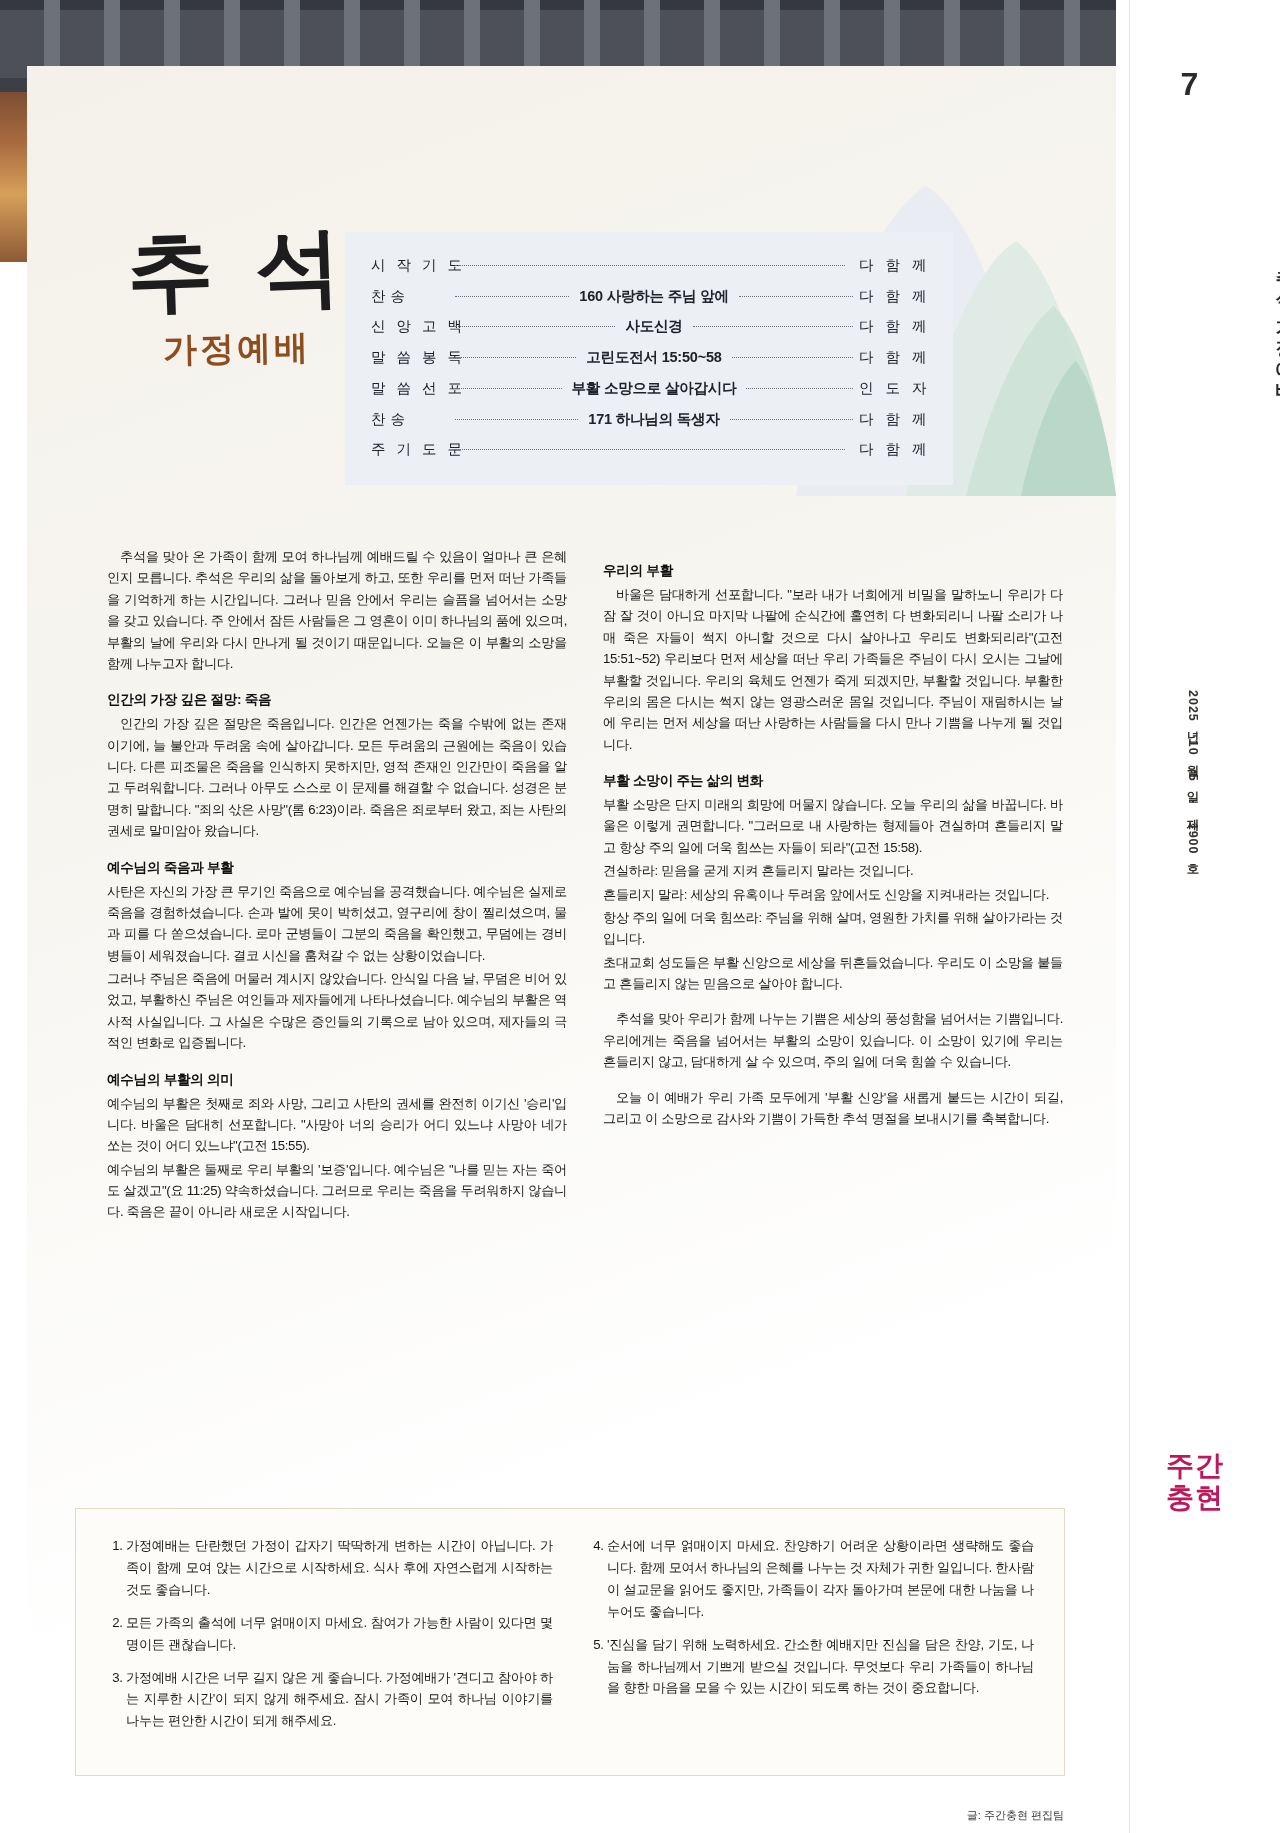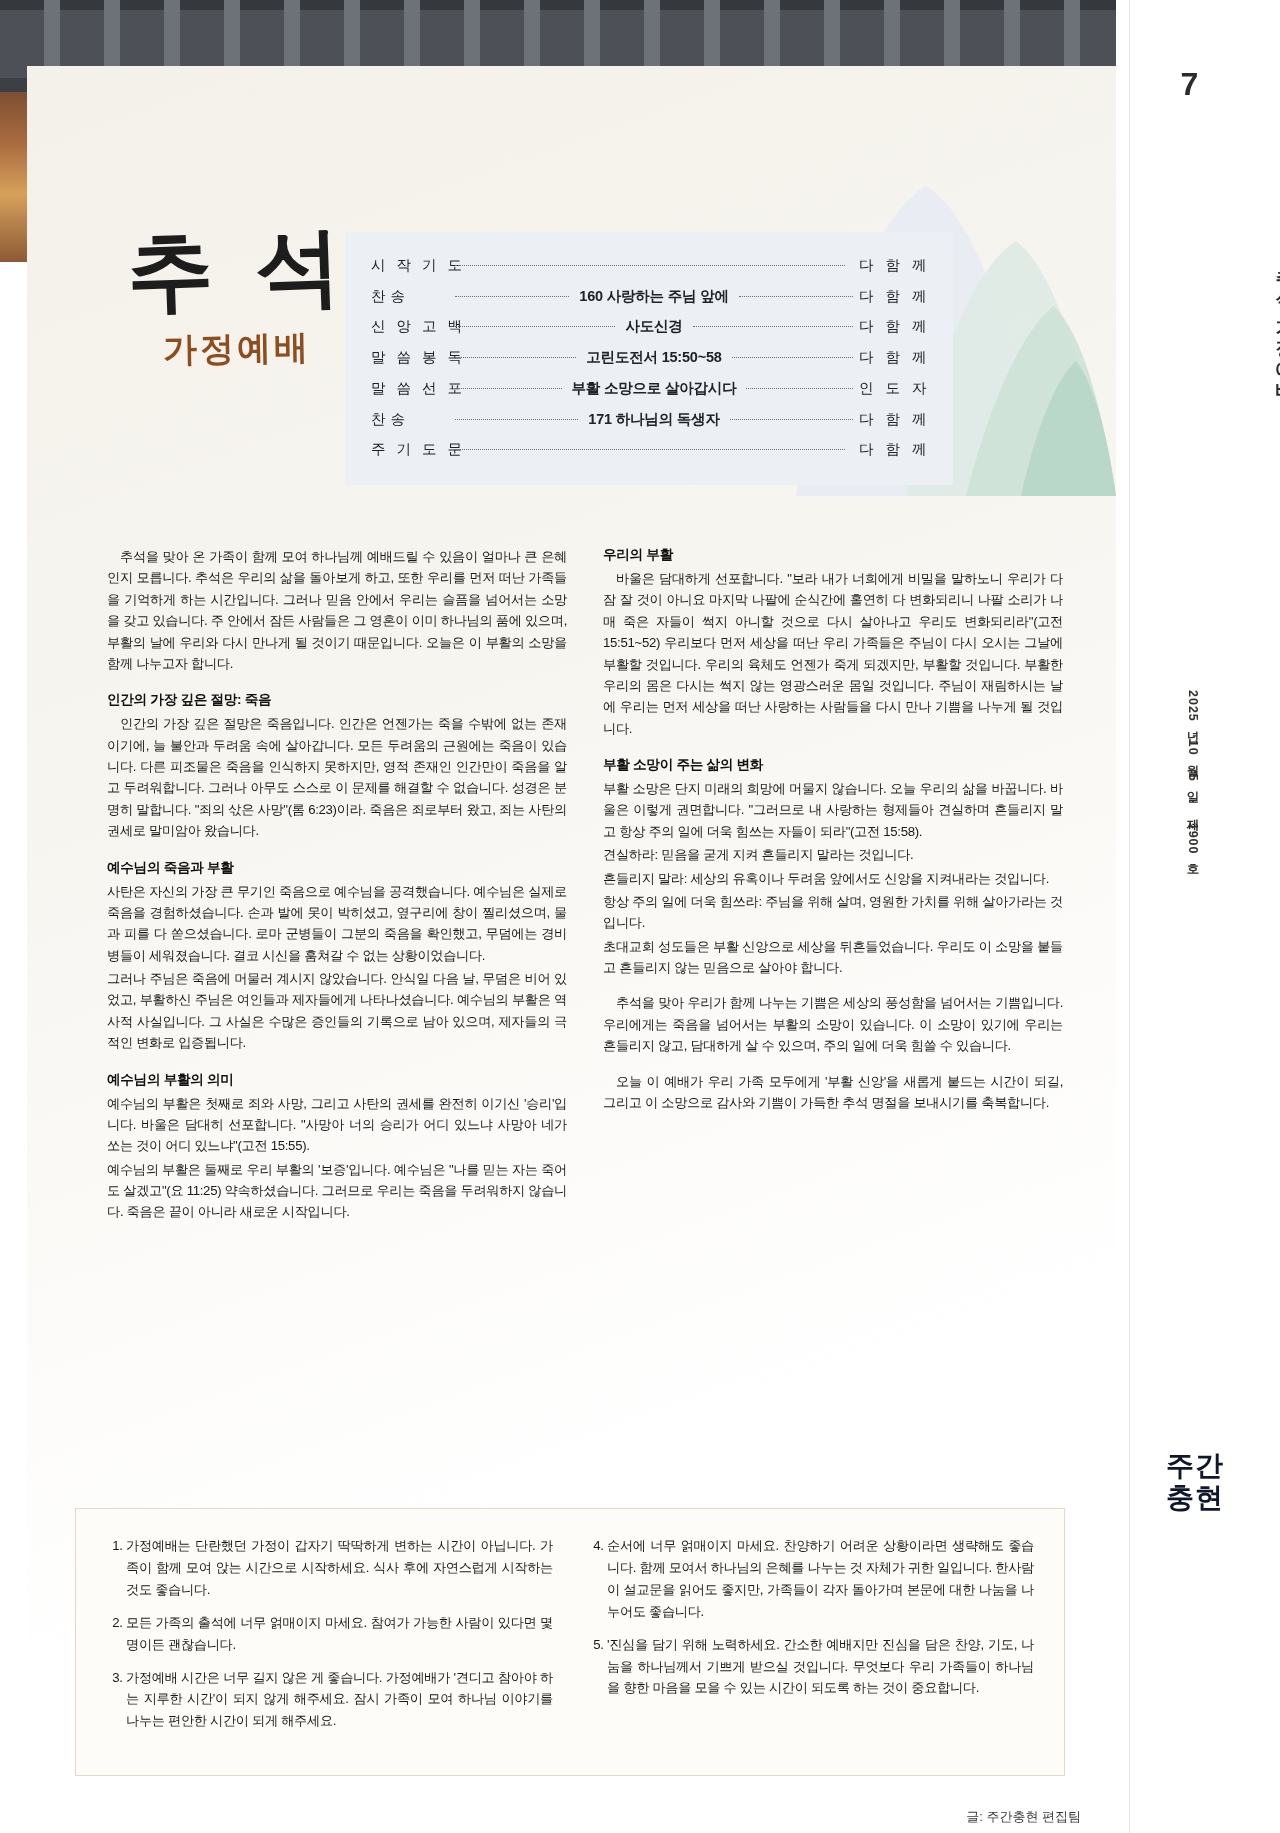--- a/index.html
+++ b/index.html
@@ -87,21 +87,21 @@
   }
   .brand {
     position: absolute;
     left: 0;
     bottom: 320px;
     width: 130px;
     text-align: center;
     font-size: 28px;
     font-weight: bold;
     line-height: 1.12;
-    color: #0f172a;
+    color: #be185d;
     letter-spacing: 1px;
   }
 
   
   .topband {
     position: absolute;
     left: 0; top: 0;
     width: 1116px;
     height: 92px;
     background: #4d5157;
@@ -251,21 +251,21 @@
   }
   p.indent { text-indent: 13px; }
   p.gap { margin-top: 14px; }
   h3.head {
     margin: 17px 0 4px 0;
     font-size: 13.6px;
     font-weight: bold;
     color: #111111;
     letter-spacing: -0.3px;
   }
-  h3.head.first { margin-top: 0; }
+  h3.head.first { margin-top: 16px; }
   .bold-lead { font-weight: normal; }
 
   
   .guide-title {
     position: absolute;
     left: 0; top: 1400px;
     width: 1089px;
     text-align: center;
     font-family: "DejaVu Serif", serif;
     font-size: 33px;
@@ -295,23 +295,23 @@
   ol.guide-list li {
     font-size: 13.2px;
     line-height: 1.66;
     color: #191919;
     margin-bottom: 11px;
     letter-spacing: -0.3px;
     text-align: justify;
   }
   .credit {
     position: absolute;
-    right: 35px;
+    right: 52px;
     top: 1742px;
-    font-size: 13px;
+    font-size: 11px;
     color: #3a3a3a;
   }
 </style>
 </head>
 <body>
 
 <div class="page">
 
   <div class="topband">
     <div class="eave2"></div>

